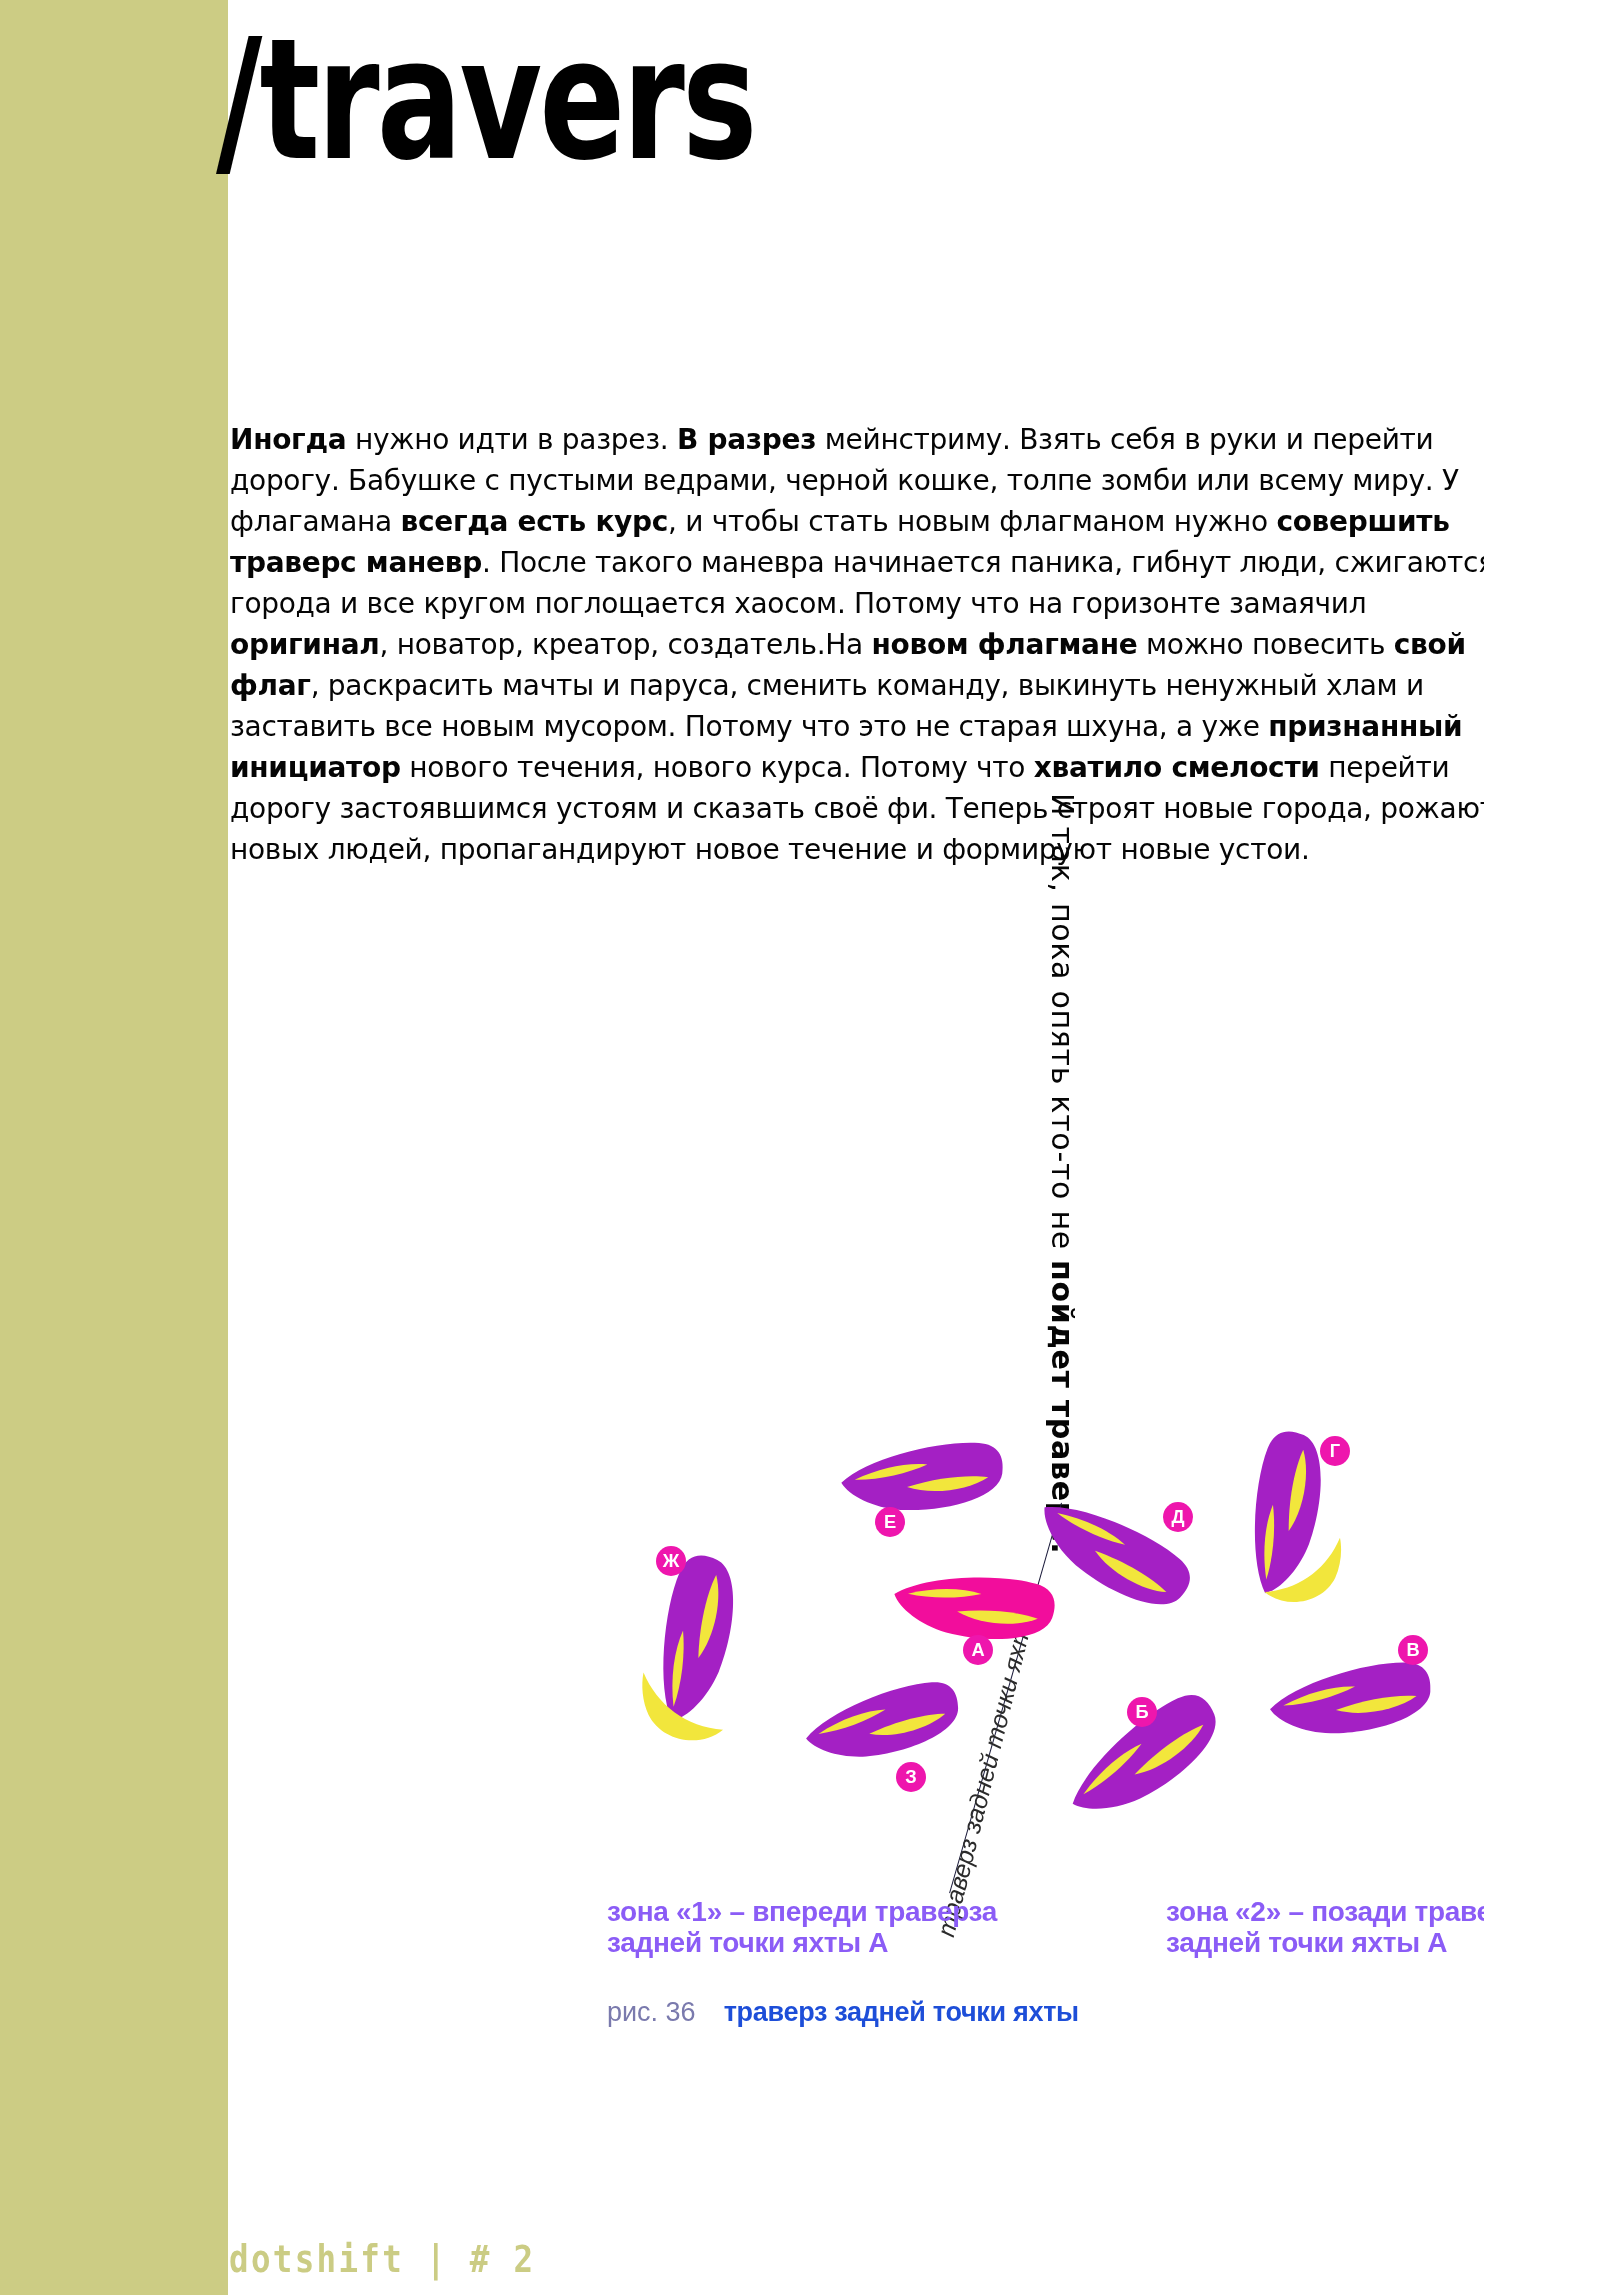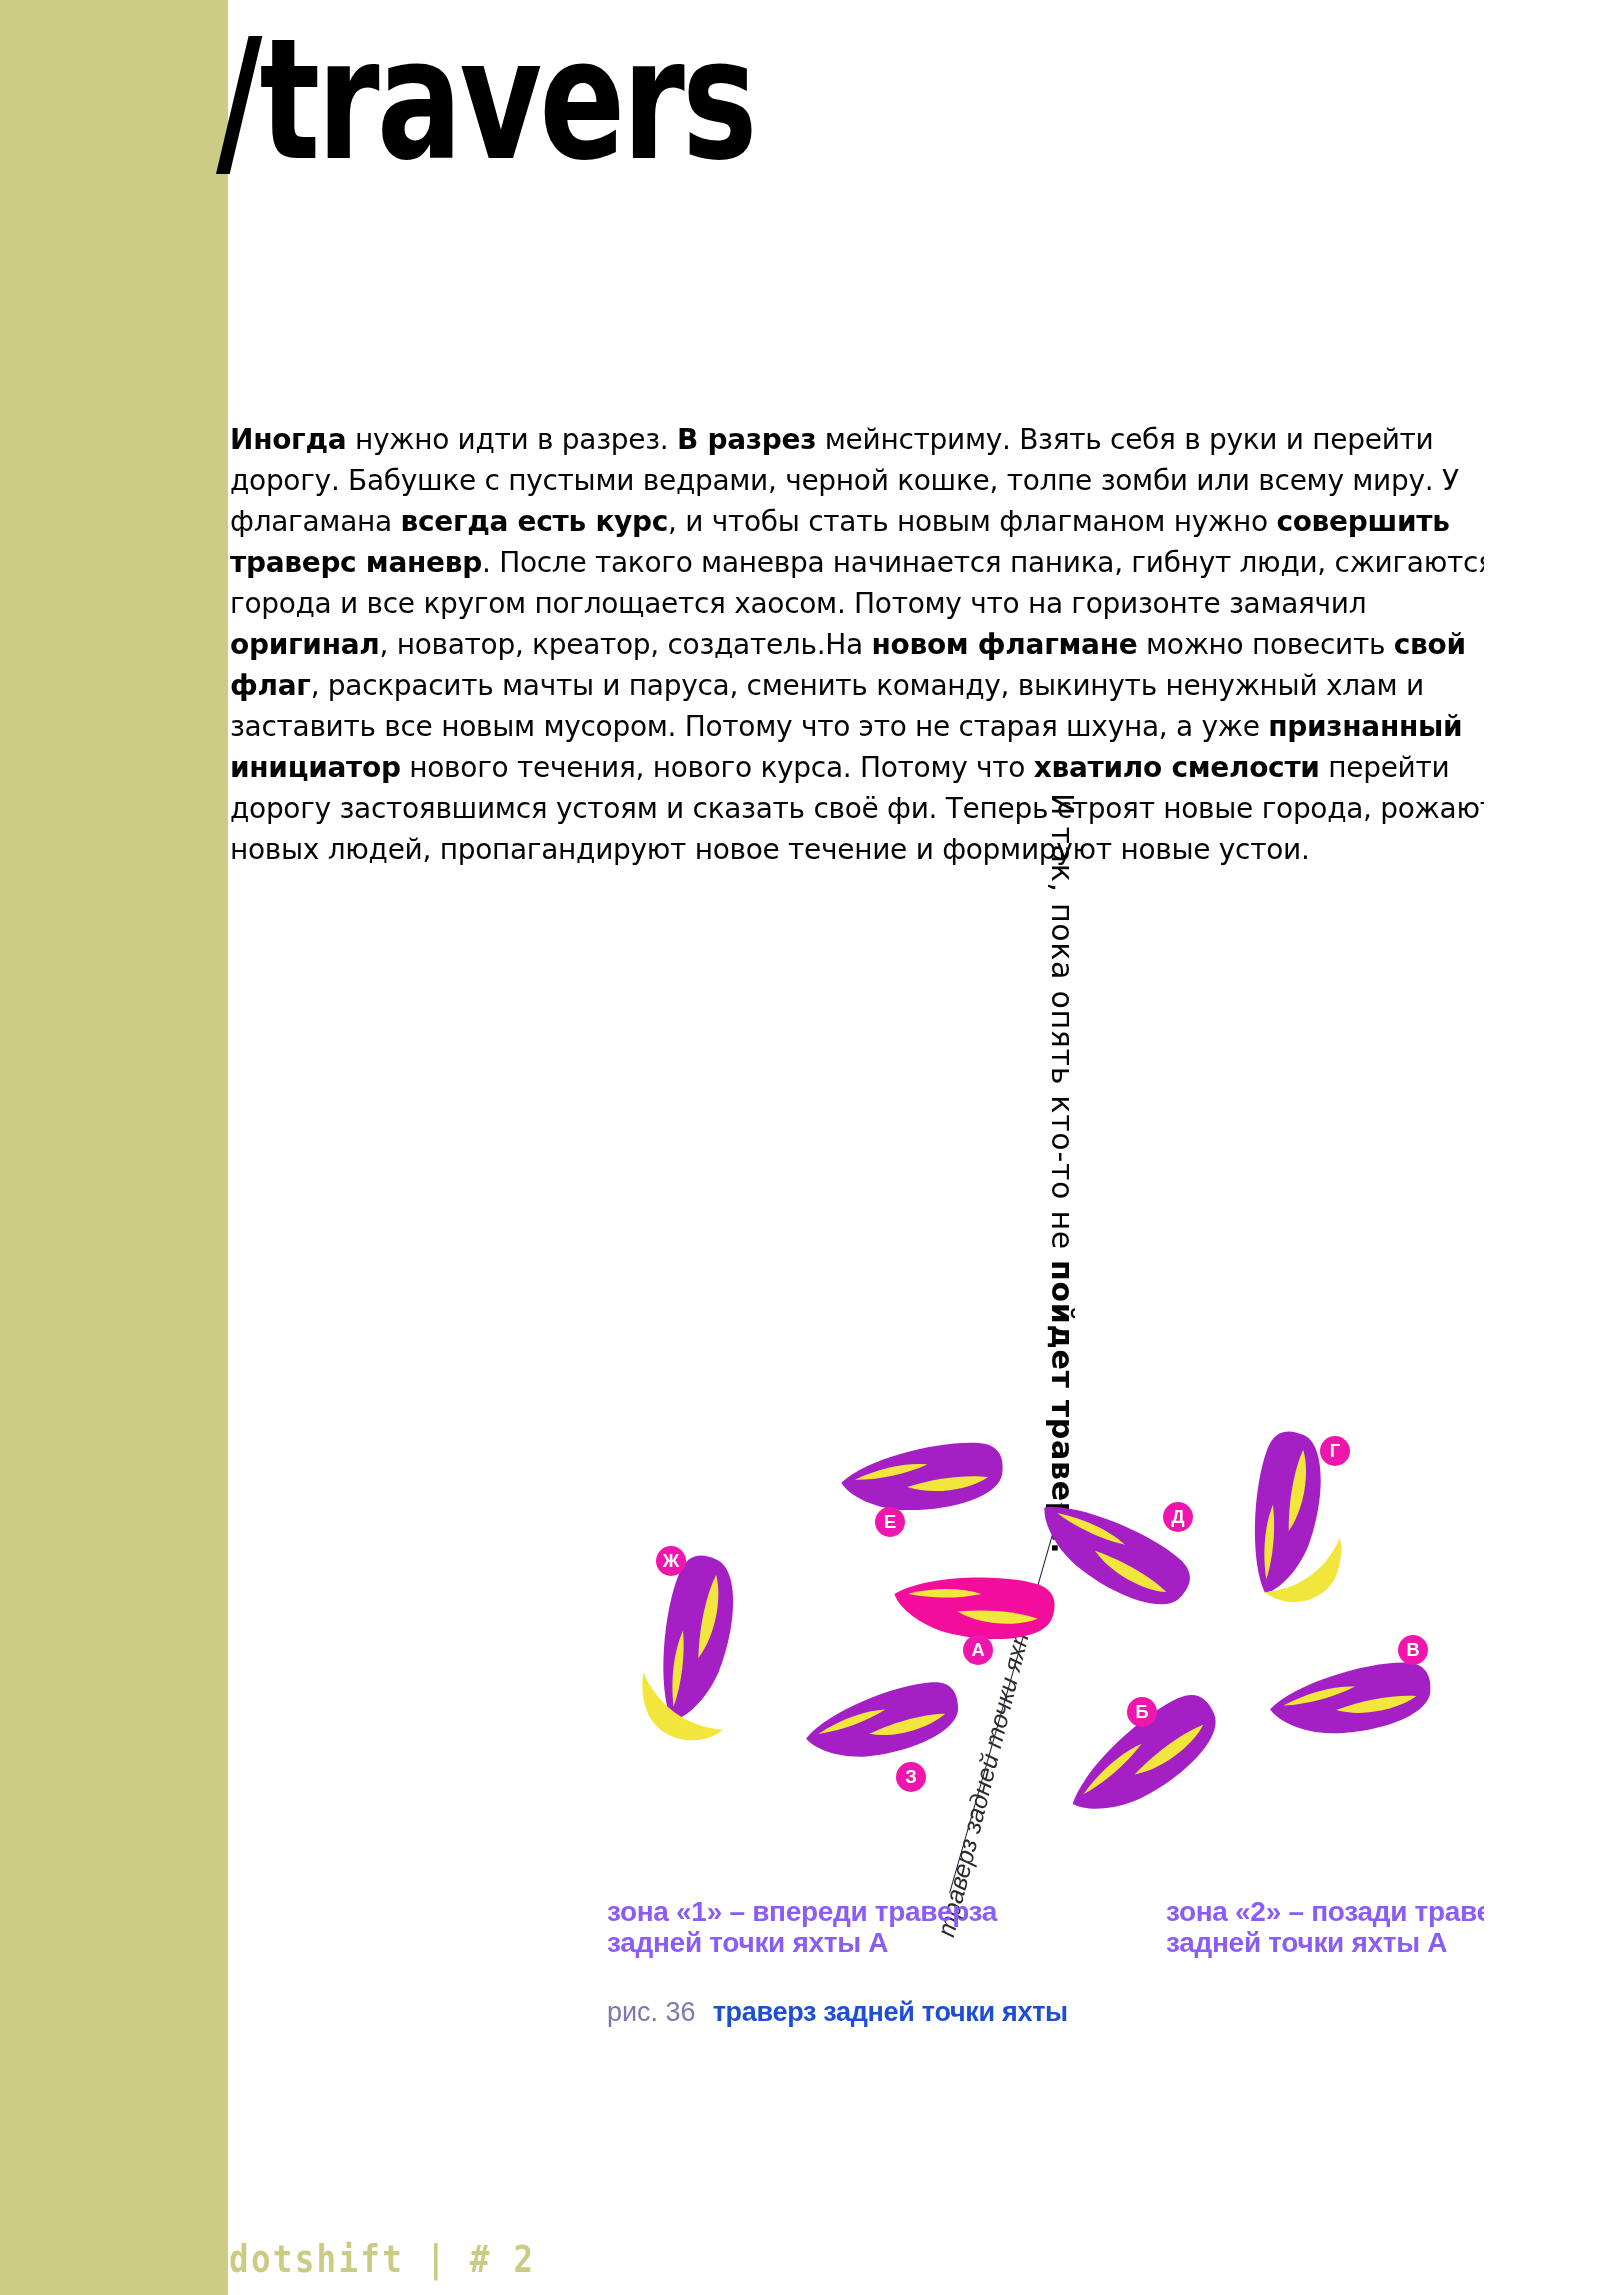--- a/index.html
+++ b/index.html
@@ -20,21 +20,21 @@
               font-family:"Liberation Sans",sans-serif;font-style:italic;font-size:25px;color:#2b2b2b;
               transform:rotate(-76deg);transform-origin:center center;white-space:nowrap;}
   .boats-svg{position:absolute;left:589px;top:1407px;width:916px;height:497px;}
   .boat-label{position:absolute;width:30px;height:30px;border-radius:50%;background:#ee16ad;
               color:#fff;font-weight:bold;font-size:18.3px;line-height:30px;text-align:center;
               font-family:"Liberation Sans",sans-serif;}
   .zone{position:absolute;font-family:"Liberation Sans",sans-serif;font-weight:bold;
         font-size:28px;line-height:31px;color:#8b5cf6;letter-spacing:-0.3px;white-space:nowrap;}
   .caption{position:absolute;left:607px;top:1997px;font-size:27px;white-space:nowrap;
            font-family:"Liberation Sans",sans-serif;}
-  .caption .ref{color:#7a7aad;margin-right:17px;}
+  .caption .ref{color:#7a7aad;margin-right:28px;}
   .caption .cap{color:#1d4ed8;font-weight:bold;letter-spacing:-0.3px;}
   .footer{position:absolute;left:229px;top:2238px;font-family:"DejaVu Sans Mono",monospace;
           font-weight:bold;font-size:37px;color:#cbcc84;letter-spacing:2.6px;white-space:nowrap;
           transform:scaleX(0.88);transform-origin:left top;}
   .printer-mark{position:absolute;left:1573px;top:2239px;width:7.2px;height:21.6px;background:#0a0a0a;}
 </style>
 </head>
 <body>
 
 <div class="page">

